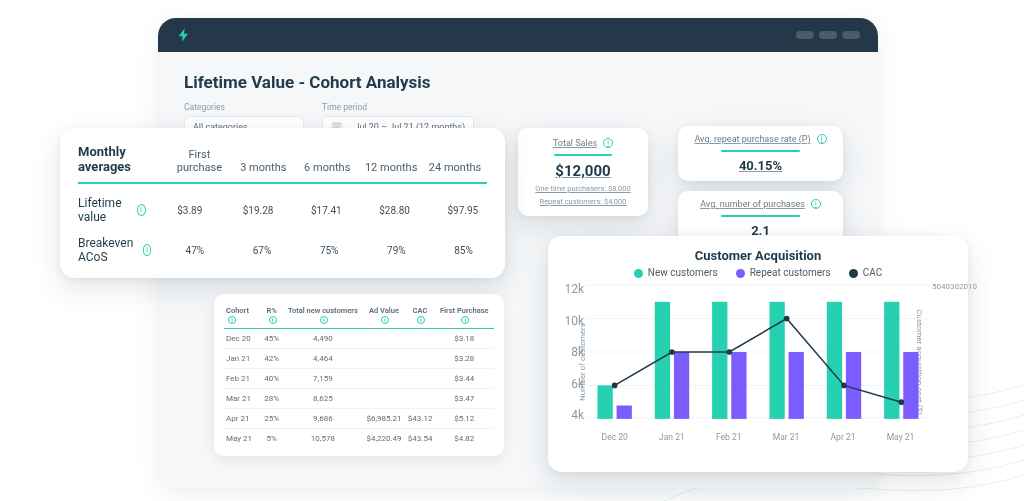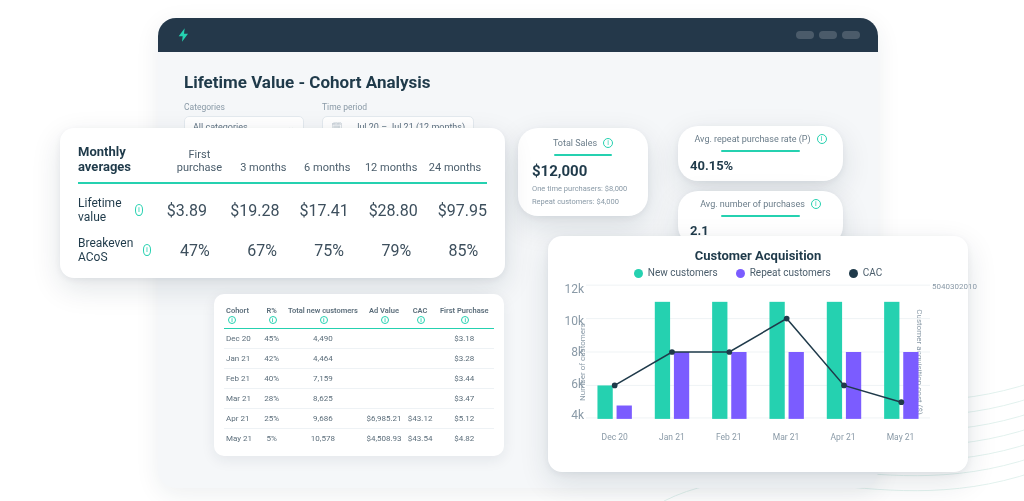--- a/index.html
+++ b/index.html
@@ -61,22 +61,22 @@
     display:flex;align-items:center;gap:12px;
     height:22px;border:1px solid var(--line);border-radius:5px;background:#fff;
     padding:0 8px;min-width:120px;color:#5f7282;font-size:9px;
   }
   .select .chev{margin-left:auto;color:var(--muted2)}
   .daterange .cal{color:var(--muted2)}
 
   
   .kpis{position:absolute;left:360px;top:110px;display:flex;gap:16px}
   .kpi{
-    background:var(--card);border-radius:20px;box-shadow:var(--shadow);
-    padding:10px 14px;min-width:130px;font-size:10px;color:var(--muted);
+    background:var(--card);border-radius:10px;box-shadow:var(--shadow);
+    padding:10px 14px;min-width:130px;text-align:center;font-size:10px;color:var(--muted);text-decoration:underline;
   }
   .kpi .kpi-title{display:flex;gap:6px;align-items:center;justify-content:center;font-size:9px;color:#6a7c89}
   .kpi .kpi-title .info{width:10px;height:10px;border-radius:50%;border:1px solid var(--teal);display:inline-flex;align-items:center;justify-content:center;color:var(--teal);font-size:7px}
   .kpi .rule{height:2px;background:var(--teal);border-radius:2px;margin:6px auto;width:56%}
   .kpi .big{font-size:15px;font-weight:700;color:var(--navy);margin-top:4px}
   .kpi .sub{font-size:7.5px;color:var(--muted);margin-top:4px}
   .kpi.sm{min-width:165px;padding:8px 12px}
   .kpi.sm .big{font-size:13px}
 
   .kpis-right{position:absolute;left:520px;top:108px;display:flex;flex-direction:column;gap:10px}
@@ -84,21 +84,21 @@
   
   .avg-card{
     position:absolute;left:60px;top:128px;width:445px;background:#fff;border-radius:14px;
     box-shadow:var(--shadow);padding:16px 18px 14px;
   }
   .avg-head{display:flex;align-items:flex-end;border-bottom:2px solid var(--teal);padding-bottom:8px}
   .avg-head .col{flex:1;text-align:center;font-size:11px;color:#4a5d6b}
   .avg-head .col.first{flex:1.4;text-align:left;font-weight:700;color:var(--navy);font-size:13px}
   .avg-row{display:flex;align-items:center;gap:20px;padding:12px 0 0}
   .avg-row .label{flex:1.4;font-size:12px;color:var(--navy);display:flex;align-items:center;gap:6px}
-  .avg-row .cell{flex:1;text-align:center;font-size:16px;color:#3d4f5d}
+  .avg-row .cell{flex:1;text-align:center;font-size:10px;color:#3d4f5d}
   .info-o{width:12px;height:12px;border-radius:50%;border:1.3px solid var(--teal);display:inline-flex;align-items:center;justify-content:center;color:var(--teal);font-size:8px;line-height:1}
 
   
   .table-card{
     position:absolute;left:214px;top:294px;width:290px;background:#fff;border-radius:10px;
     box-shadow:0 4px 14px rgba(20,40,60,.08);padding:8px 10px;font-size:8px;color:#5c6e7b
   }
   .table-card table{width:100%;border-collapse:collapse}
   .table-card th{font-weight:600;font-size:7.5px;color:#5c6e7b;padding:4px 2px;text-align:center;border-bottom:1.5px solid var(--teal)}
   .table-card th.left{text-align:left}
@@ -301,21 +301,21 @@
             <td>25%</td>
             <td>9,686</td>
             <td>$6,985.21</td>
             <td>$43.12</td>
             <td>$5.12</td>
           </tr>
           <tr>
             <td class="left">May 21</td>
             <td>5%</td>
             <td>10,578</td>
-            <td>$4,508.93</td>
+            <td>$4,220.49</td>
             <td>$43.54</td>
             <td>$4.82</td>
           </tr>
         </tbody>
     </table>
   </div>
 
   <div class="chart-card">
     <div class="chart-title">Customer Acquisition</div>
     <div class="legend">

